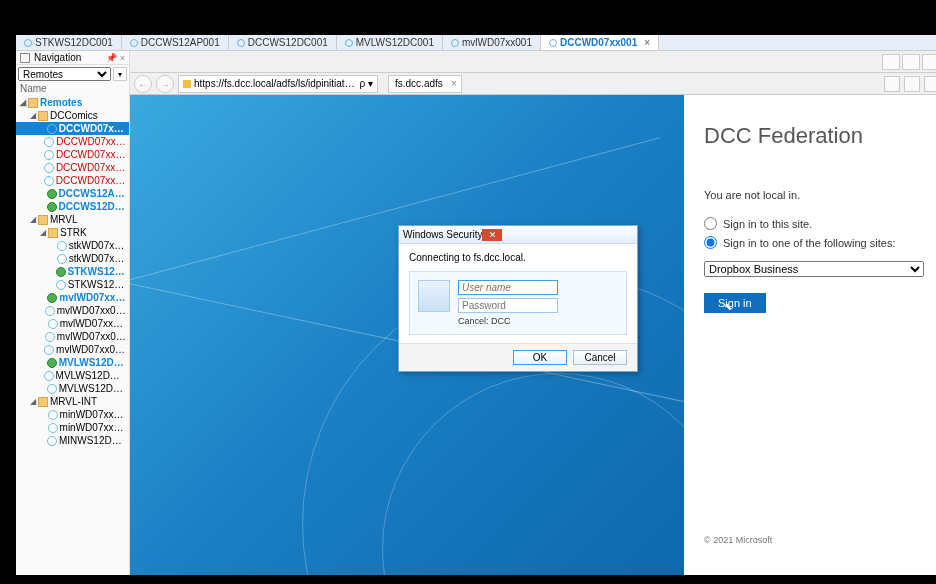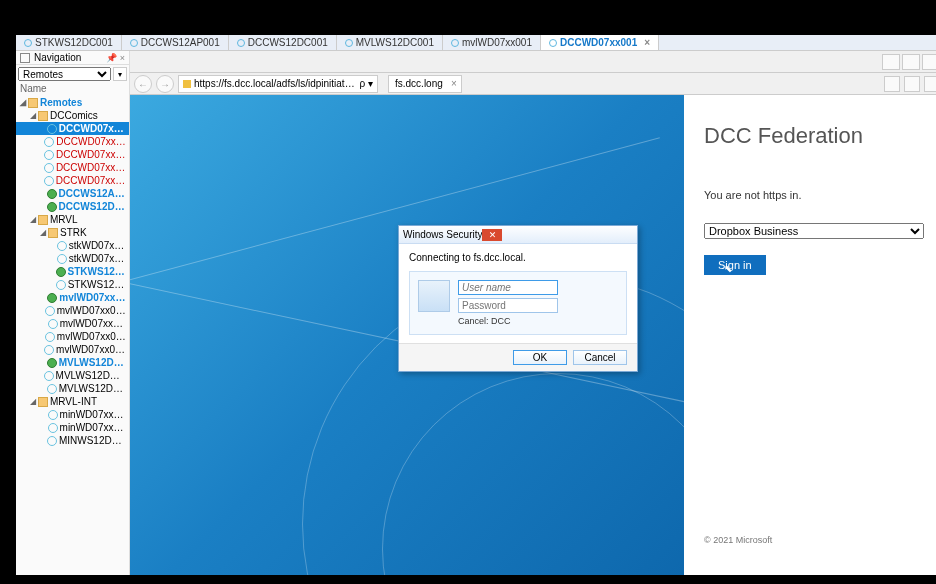--- a/index.html
+++ b/index.html
@@ -263,36 +263,44 @@
       </div>
       <div class="ie-addr">
         <div class="navbtn">←</div>
         <div class="navbtn">→</div>
         <div class="url">
           <span class="lock"></span>
           <span style="overflow:hidden;text-overflow:ellipsis;white-space:nowrap;flex:1;">https://fs.dcc.local/adfs/ls/idpinitiatedsignon.aspx</span>
           <span>ρ ▾</span>
         </div>
         <div class="ie-tab">
-          <span>fs.dcc.long</span>
+          <span>fs.dcc.adfs</span>
           <span class="x">×</span>
         </div>
         <div class="spacer"></div>
         <div class="opt"></div>
         <div class="opt"></div>
         <div class="opt"></div>
       </div>
       <div class="page">
         <div class="hero">
           <div class="line1"></div>
             <div class="line2"></div>
         </div>
         <div class="signin">
           <h1>DCC Federation</h1>
-          <div class="status">You are not https in.</div>
+          <div class="status">You are not local in.</div>
+          <label class="opt-row">
+            <input type="radio" name="so" style="">
+            <span>Sign in to this site.</span>
+          </label>
+          <label class="opt-row">
+            <input type="radio" name="so" checked="" style="">
+            <span>Sign in to one of the following sites:</span>
+          </label>
           <select><option>Dropbox Business</option></select>
           <button class="signin-btn">
             <span>Sign in</span>
             <span class="cursor">⬉</span>
           </button>
           <div class="footer">© 2021 Microsoft</div>
         </div>
       </div>
     </div>
   </div>

